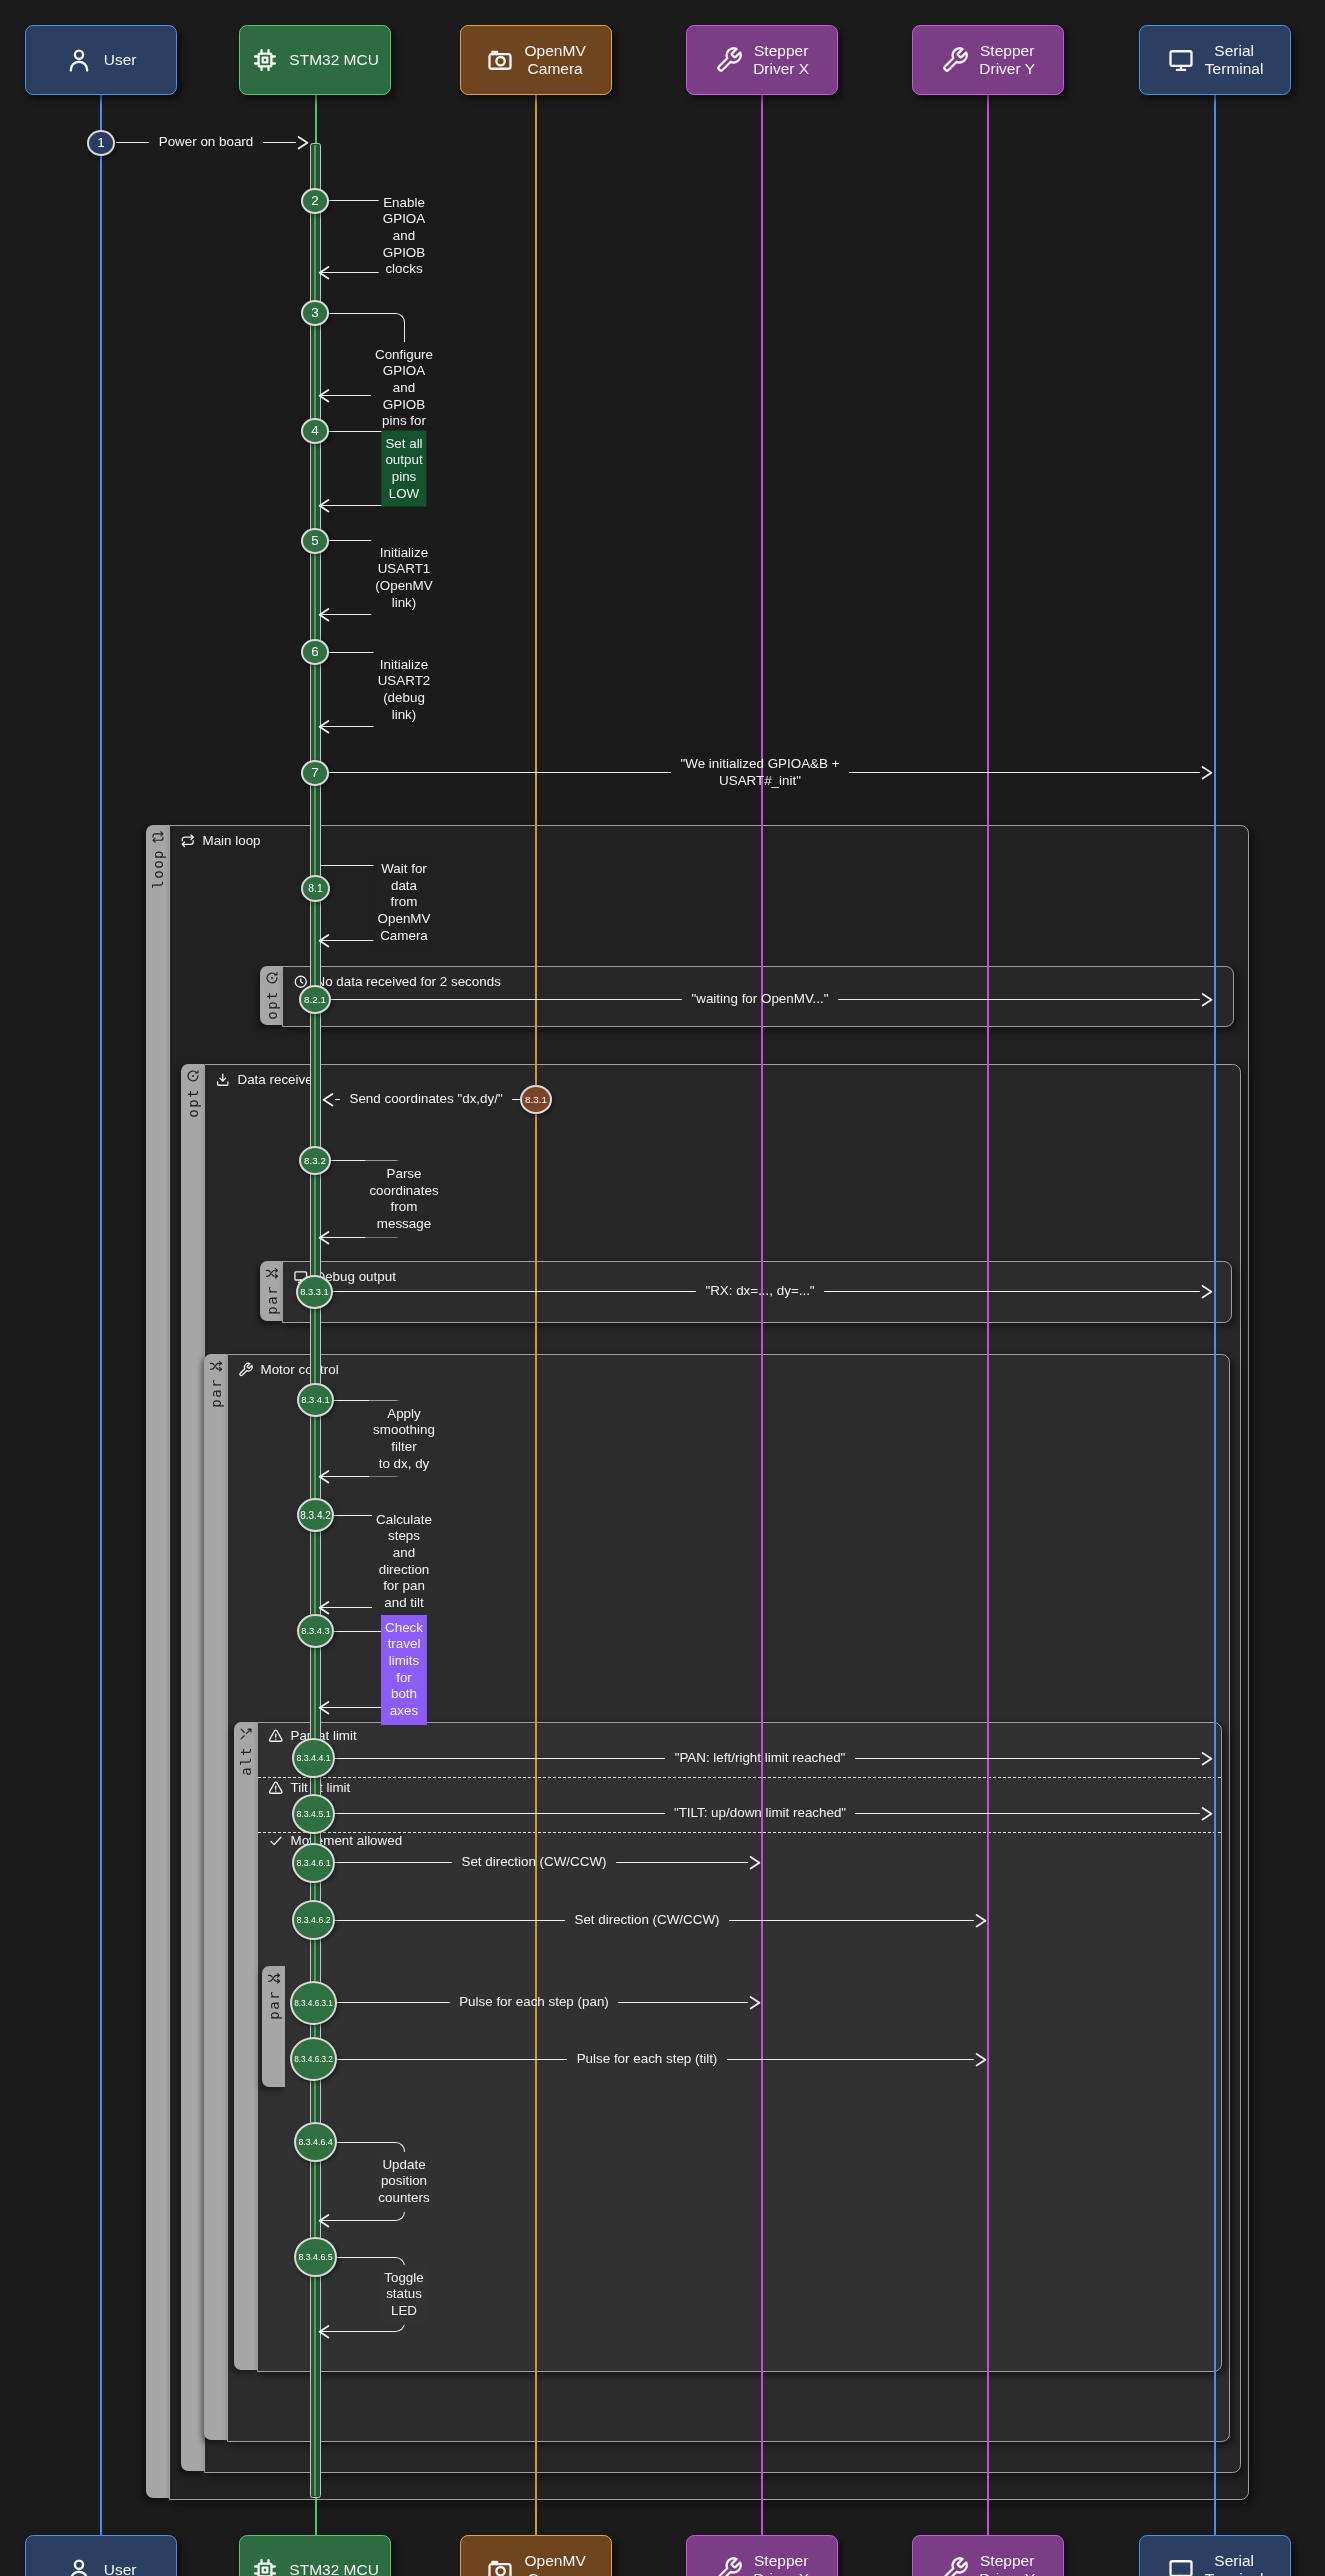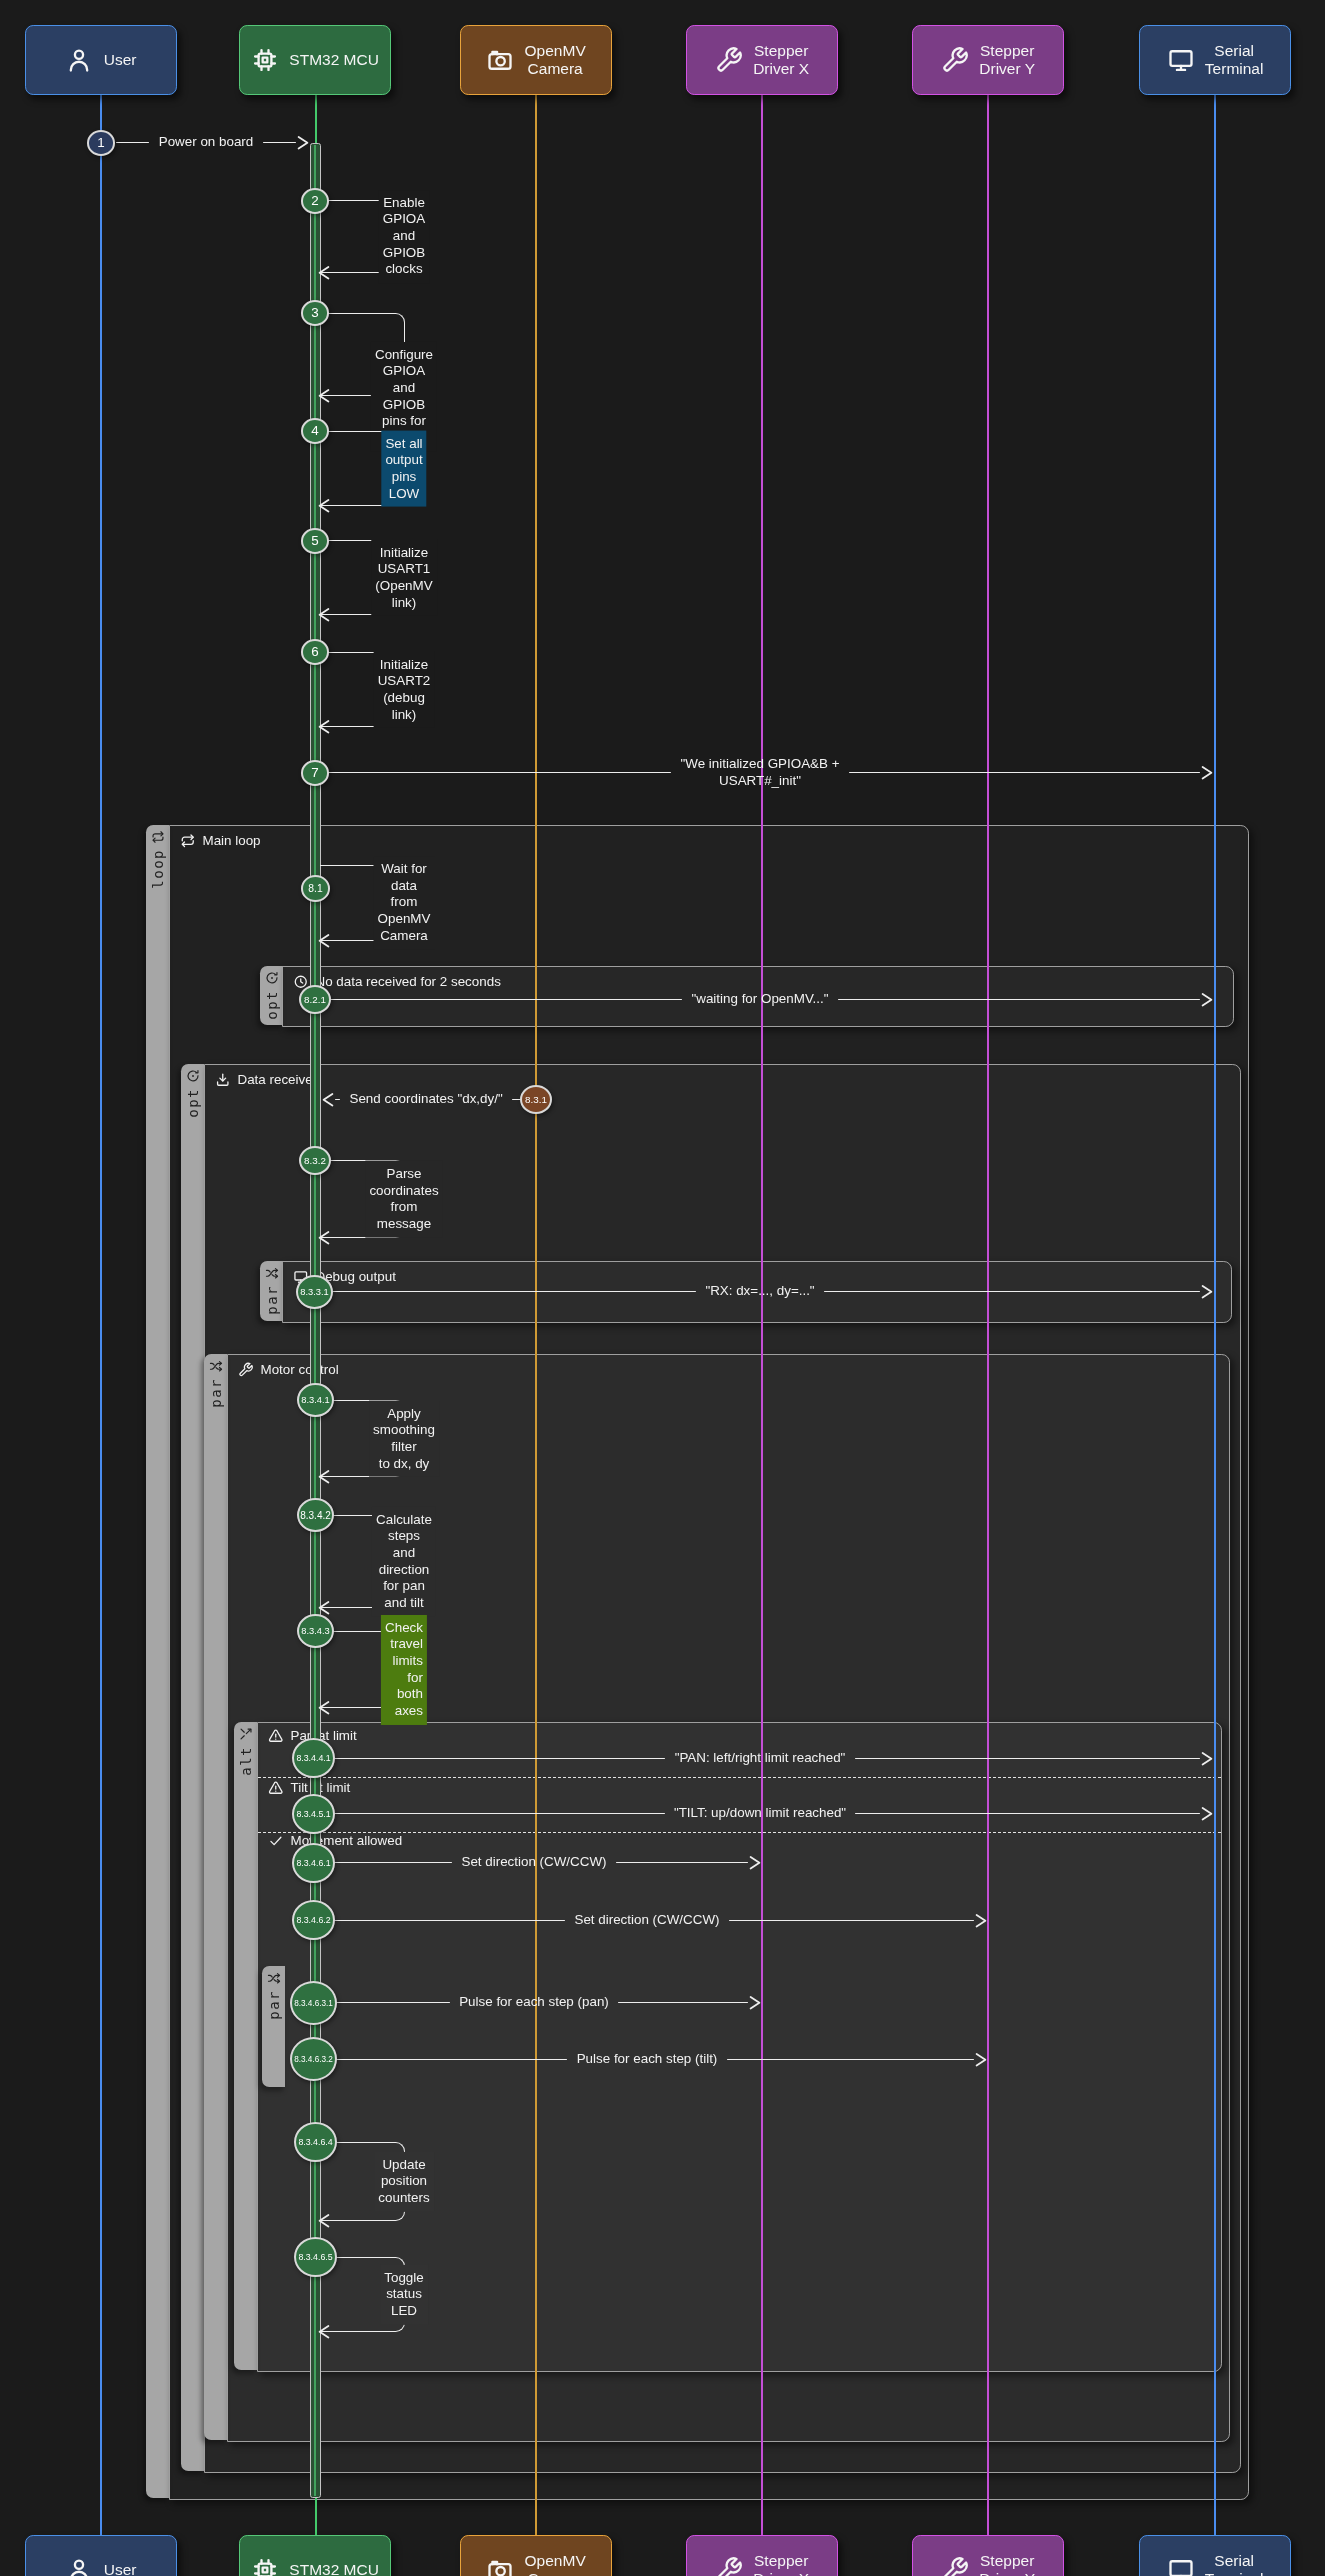--- a/index.html
+++ b/index.html
@@ -283,21 +283,21 @@
 GPIOA and
 GPIOB pins for
 output</div>
       <span class="sarrow">
         <svg class="arrowhead" width="14" height="15.5" viewBox="0 0 27 30" fill="none" stroke="#ededed" stroke-width="3.5" stroke-linecap="round" stroke-linejoin="round">
           <polyline points="22,4 5,15 22,26"></polyline>
         </svg>
       </span>
     </div>
     <div class="selfmsg" style="top: 431px; height: 73px;">
-      <div class="slabel" style="background: #0c4a6e;">Set all output
+      <div class="slabel" style="background: #14532d;">Set all output
 pins LOW</div>
       <span class="sarrow">
         <svg class="arrowhead" width="14" height="15.5" viewBox="0 0 27 30" fill="none" stroke="#ededed" stroke-width="3.5" stroke-linecap="round" stroke-linejoin="round">
           <polyline points="22,4 5,15 22,26"></polyline>
         </svg>
       </span>
     </div>
     <div class="selfmsg" style="top: 540px; height: 73px;">
       <div class="slabel" style="background: rgb(27, 27, 27);">Initialize
 USART1
@@ -352,21 +352,21 @@
       <div class="slabel" style="background: rgb(44, 44, 44);">Calculate steps
 and direction
 for pan and tilt</div>
       <span class="sarrow">
         <svg class="arrowhead" width="14" height="15.5" viewBox="0 0 27 30" fill="none" stroke="#ededed" stroke-width="3.5" stroke-linecap="round" stroke-linejoin="round">
           <polyline points="22,4 5,15 22,26"></polyline>
         </svg>
       </span>
     </div>
     <div class="selfmsg" style="top: 1631px; height: 75px;">
-      <div class="slabel" style="background: #4d7c0f; text-align: right;">Check travel
+      <div class="slabel" style="background: #8b5cf6;">Check travel
 limits for both
 axes</div>
       <span class="sarrow">
         <svg class="arrowhead" width="14" height="15.5" viewBox="0 0 27 30" fill="none" stroke="#ededed" stroke-width="3.5" stroke-linecap="round" stroke-linejoin="round">
           <polyline points="22,4 5,15 22,26"></polyline>
         </svg>
       </span>
     </div>
     <div class="selfmsg" style="top: 2142px; height: 77px;">
       <div class="slabel" style="background: rgb(50, 50, 50);">Update position

